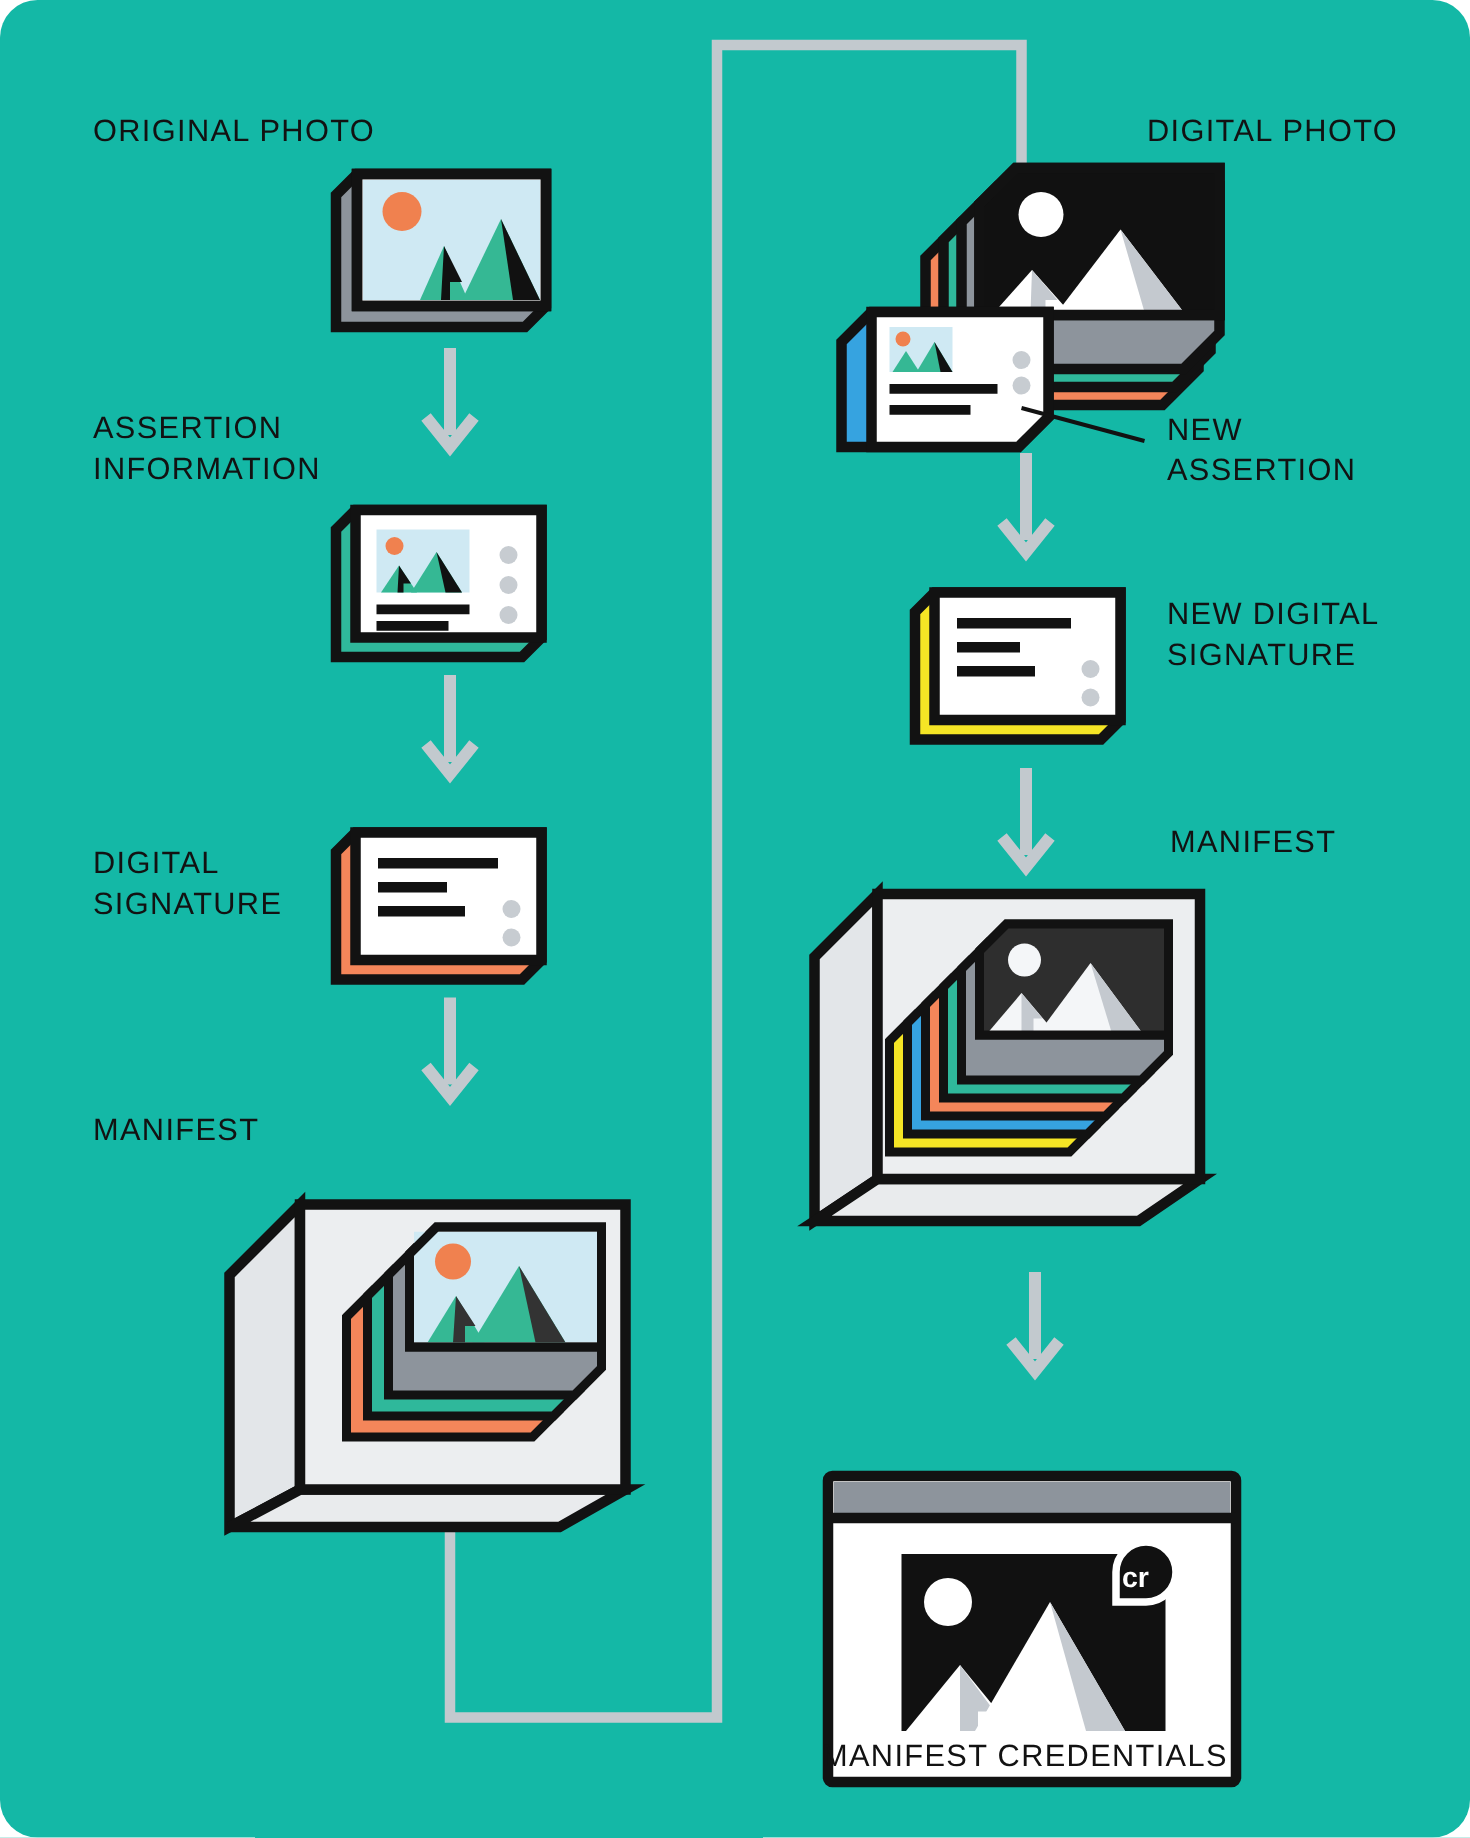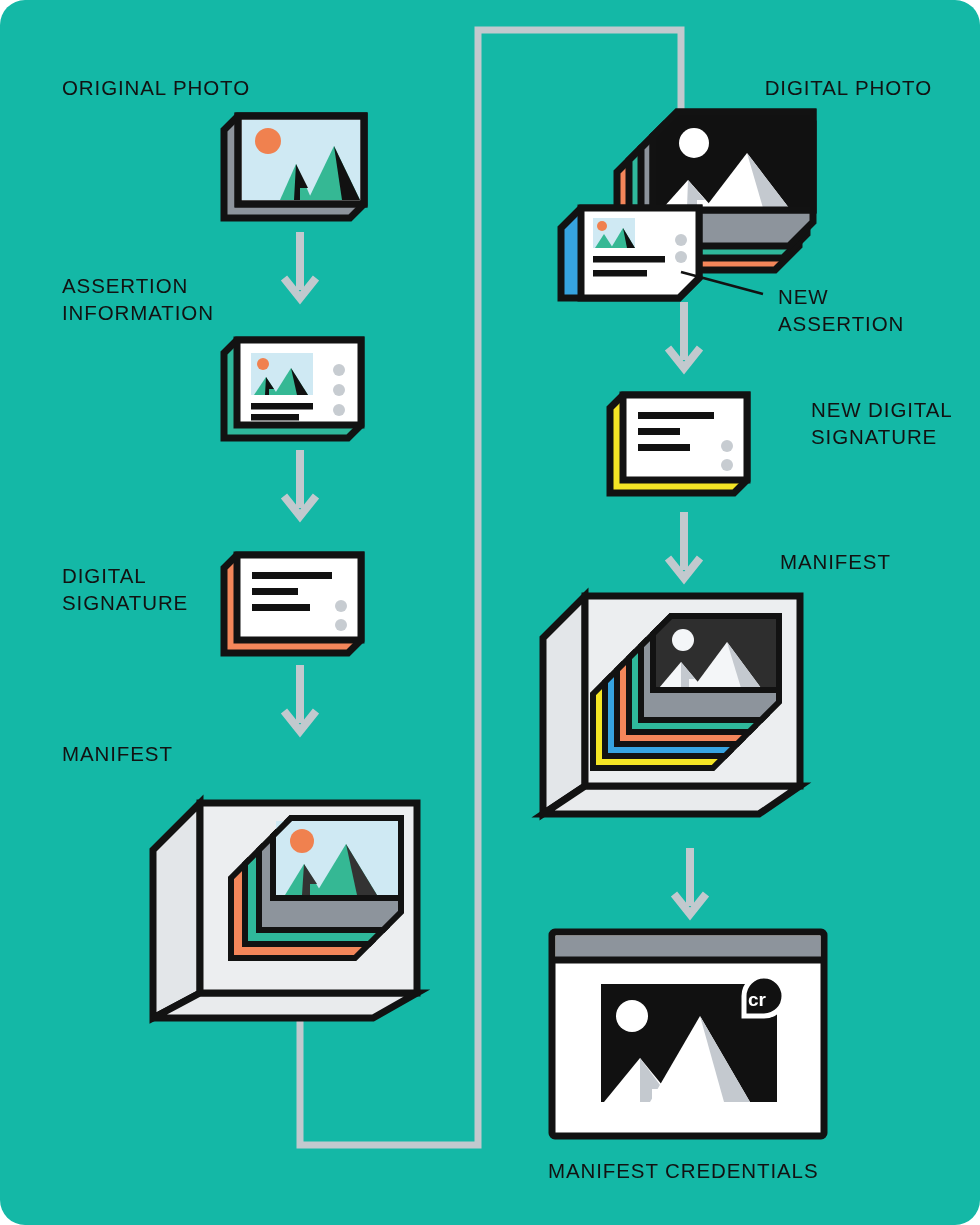--- a/index.html
+++ b/index.html
@@ -198,35 +198,35 @@
       <rect x="38" y="156" width="72" height="6.5" fill="#111111"></rect>
       <rect x="38" y="170" width="54" height="6.5" fill="#111111"></rect>
       <circle cx="126" cy="140" r="6" fill="#c7ccd1"></circle>
       <circle cx="126" cy="157" r="6" fill="#c7ccd1"></circle>
     </g>
 
     <path d="M126,172 L208,194" fill="none" stroke="#121212" stroke-width="2.6"></path>
   </svg>
   </div>
   <div class="lbl right" style="left:700px; top:74px; width:232px;">DIGITAL PHOTO</div>
-  <div class="lbl" style="left:778px; top:283px;">NEW
+  <div class="lbl" style="left:778px; top:273px;">NEW
 ASSERTION</div>
 
   <div class="svgwrap" style="left:604px; top:388px;">
   <svg width="160" height="115" viewBox="0 0 160 115">
     <path d="M6,20 L19,7 L143,7 L143,92 L130,105 L6,105 Z" fill="#f5e525" stroke="#121212" stroke-width="7" stroke-linejoin="miter"></path>
     <path d="M19,7 L143,7 L143,92 L19,92 Z" fill="#ffffff" stroke="#121212" stroke-width="7" stroke-linejoin="miter"></path>
     <rect x="34" y="24" width="76" height="7" fill="#111111"></rect>
     <rect x="34" y="40" width="42" height="7" fill="#111111"></rect>
     <rect x="34" y="56" width="52" height="7" fill="#111111"></rect>
     <circle cx="123" cy="58" r="6" fill="#c7ccd1"></circle>
     <circle cx="123" cy="77" r="6" fill="#c7ccd1"></circle>
   </svg>
   </div>
-  <div class="lbl" style="left:778px; top:396px;margin-left:33px;">NEW DIGITAL
+  <div class="lbl" style="left:778px; top:396px;">NEW DIGITAL
 SIGNATURE</div>
 
   <div class="svgwrap" style="left:535px; top:586px;">
   <svg width="285" height="255" viewBox="0 0 285 255">
     <path d="M8,52 L50,10 L50,200 L8,228 Z" fill="#e3e6e9" stroke="#121212" stroke-width="7" stroke-linejoin="miter"></path>
     <path d="M8,228 L50,200 L265,200 L224,228 Z" fill="#e9ebed" stroke="#121212" stroke-width="7" stroke-linejoin="miter"></path>
     <path d="M50,10 L265,10 L265,200 L50,200 Z" fill="#eceef0" stroke="#121212" stroke-width="7" stroke-linejoin="miter"></path>
     <g>
       <path d="M58,108 L76,90 L196,90 L196,164 L178,182 L58,182 Z" fill="#f5e525" stroke="#121212" stroke-width="6" stroke-linejoin="miter"></path>
       <path d="M70,96 L88,78 L208,78 L208,152 L190,170 L70,170 Z" fill="#36a3e0" stroke="#121212" stroke-width="6" stroke-linejoin="miter"></path>
@@ -244,21 +244,21 @@
         <polygon points="146,76 160,93 154,93 154,102 146,102" fill="#c4c9cf"></polygon>
         <polygon points="158,102 192,56 226,102" fill="#f4f6f8"></polygon>
         <polygon points="192,56 226,102 206,102" fill="#c4c9cf"></polygon>
       </g>
       <path d="M118,48 L136,30 L244,30 L244,104 L118,104 Z" fill="none" stroke="#121212" stroke-width="6" stroke-linejoin="miter"></path>
     </g>
   </svg>
   </div>
   <div class="lbl" style="left:780px; top:548px;">MANIFEST</div>
 
-  <div class="svgwrap" style="left:546px; top:926px;">
+  <div class="svgwrap" style="left:546px; top:978px;">
   <svg width="290" height="218" viewBox="0 0 290 218">
     <rect x="6" y="6" width="272" height="204" rx="3" fill="#ffffff" stroke="#121212" stroke-width="7"></rect>
     <rect x="10" y="10" width="264" height="22" fill="#8d949c"></rect>
     <line x1="6" y1="34" x2="278" y2="34" stroke="#121212" stroke-width="7"></line>
     <g>
       <rect x="55" y="58" width="176" height="118" fill="#111111"></rect>
       <circle cx="86" cy="90" r="16" fill="#ffffff"></circle>
       <polygon points="58,176 94,132 130,176" fill="#ffffff"></polygon>
       <polygon points="94,132 117,163 106,163 106,176 94,176" fill="#c4c9cf"></polygon>
       <polygon points="104,176 154,90 204,176" fill="#ffffff"></polygon>

